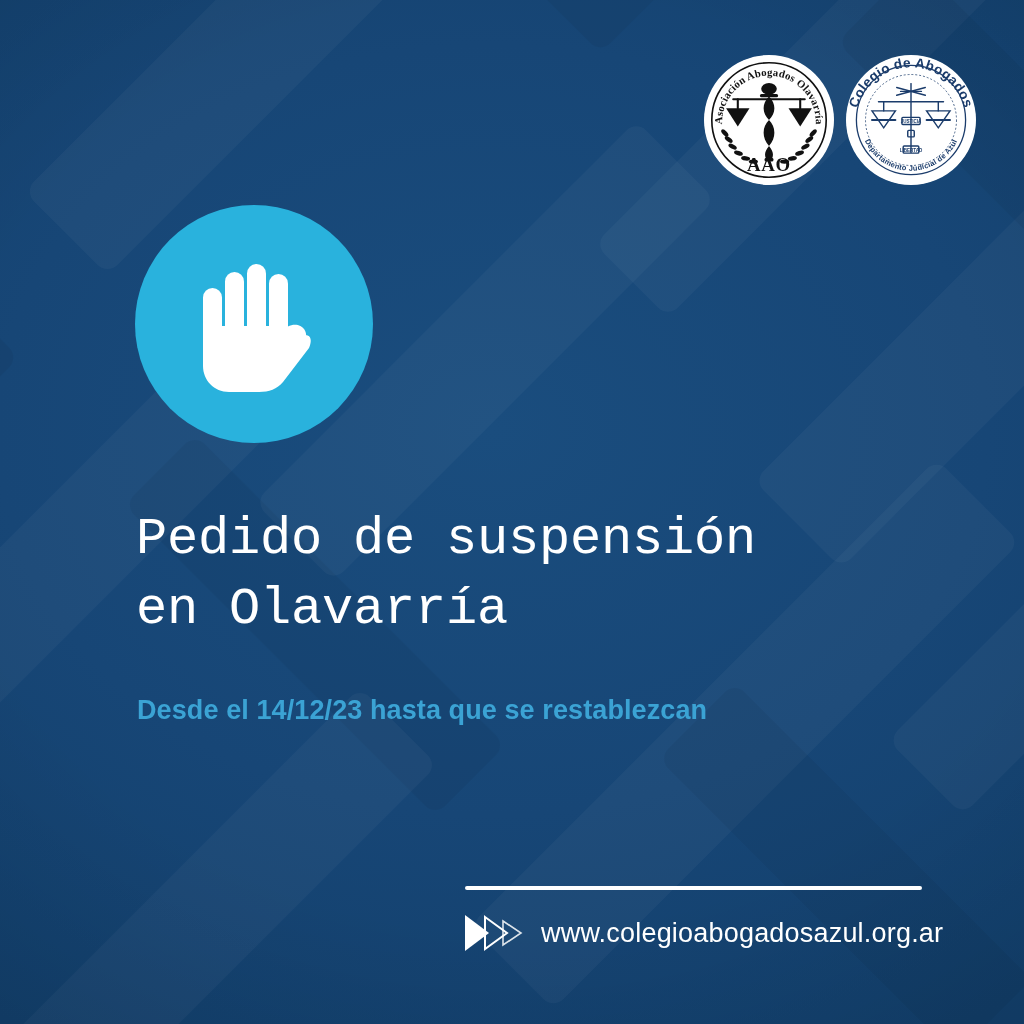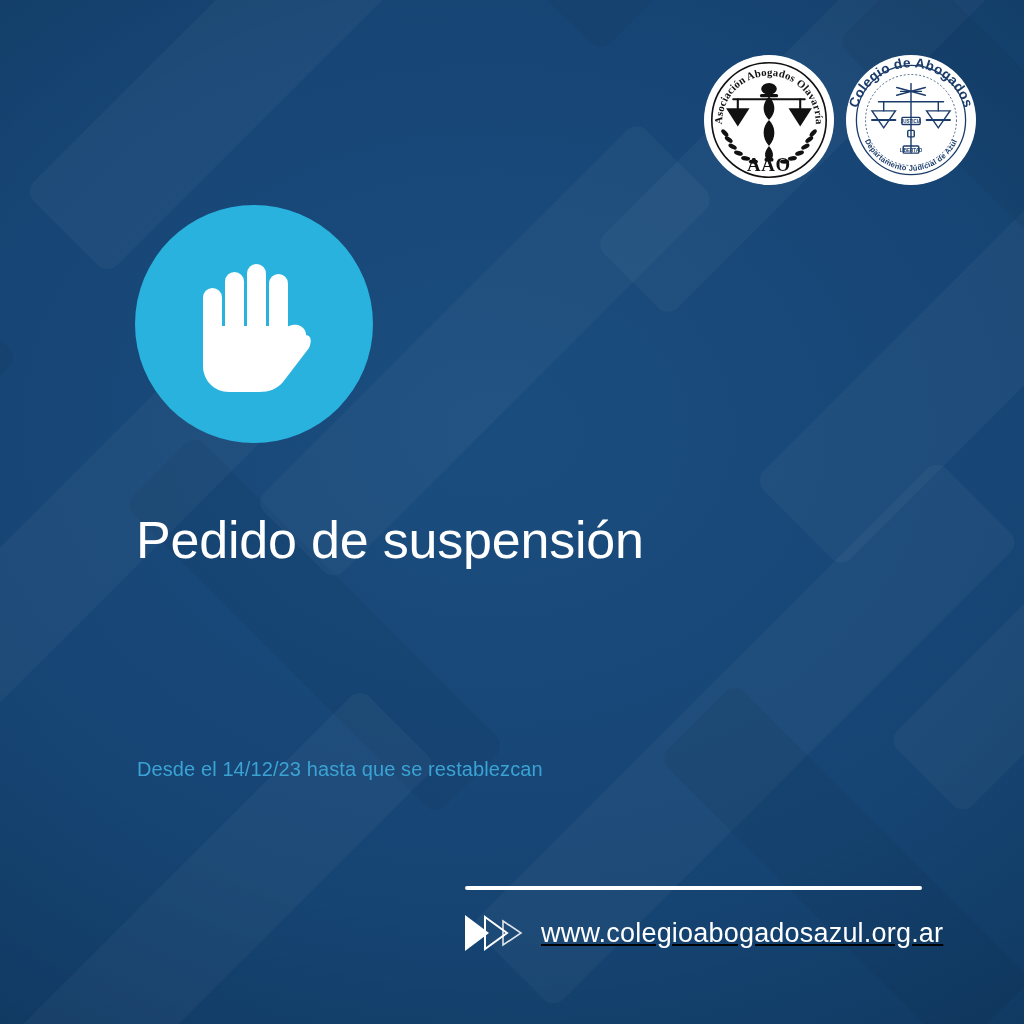--- a/index.html
+++ b/index.html
@@ -92,31 +92,31 @@
     left: 136px;
     top: 470px;
     z-index: 5;
     color: #ffffff;
     font-size: 52px;
     line-height: 70px;
     font-weight: 400;
     letter-spacing: -0.2px;
     white-space: nowrap;
   }
-  .headline .line { display: block; }
+  .headline .line { display: block; font-family: Liberation Mono, monospace; }
 
   .subtitle {
     position: absolute;
     left: 137px;
-    top: 730px;
+    top: 664px;
     z-index: 5;
     color: #3ba3d4;
-    font-size: 20px;
+    font-size: 27px;
     line-height: 38px;
-    font-weight: 400;
+    font-weight: 700;
     letter-spacing: 0.1px;
     white-space: nowrap;
   }
   .subtitle .line { display: block; }
 
   
   .footer-rule {
     position: absolute;
     left: 465px;
     top: 886px;
@@ -127,21 +127,20 @@
     z-index: 5;
   }
   .footer-row {
     position: absolute;
     left: 463px;
     top: 912px;
     z-index: 5;
     display: flex;
     align-items: center;
     gap: 16px;
-    text-decoration: underline;
   }
   .arrows { width: 62px; height: 42px; display: block; }
   .site-url {
     color: #ffffff;
     font-size: 27px;
     line-height: 1;
     letter-spacing: 0.2px;
     white-space: nowrap;
   }
 </style>
@@ -267,20 +266,21 @@
           <rect x="74" y="18" width="19" height="76" rx="9.5"></rect>
           <path d="M 8 70 L 93 70 L 93 92 C 110 72 120 78 114 92 L 88 126 C 82 133 74 136 64 136 L 34 136 C 19 136 8 124 8 110 Z"></path>
           <path d="M 86 76 C 98 62 116 70 110 86 L 92 110 Z"></path>
         </g>
       </svg>
     </span>
   </div>
 
   <h1 class="headline">
     <span class="line">Pedido de suspensión</span>
+    <span class="line">en Olavarría</span>
   </h1>
 
   <p class="subtitle">
     <span class="line">Desde el 14/12/23 hasta que se restablezcan</span>
   </p>
 
   <div class="footer-rule"></div>
 
   <div class="footer-row">
     <span class="arrows">

